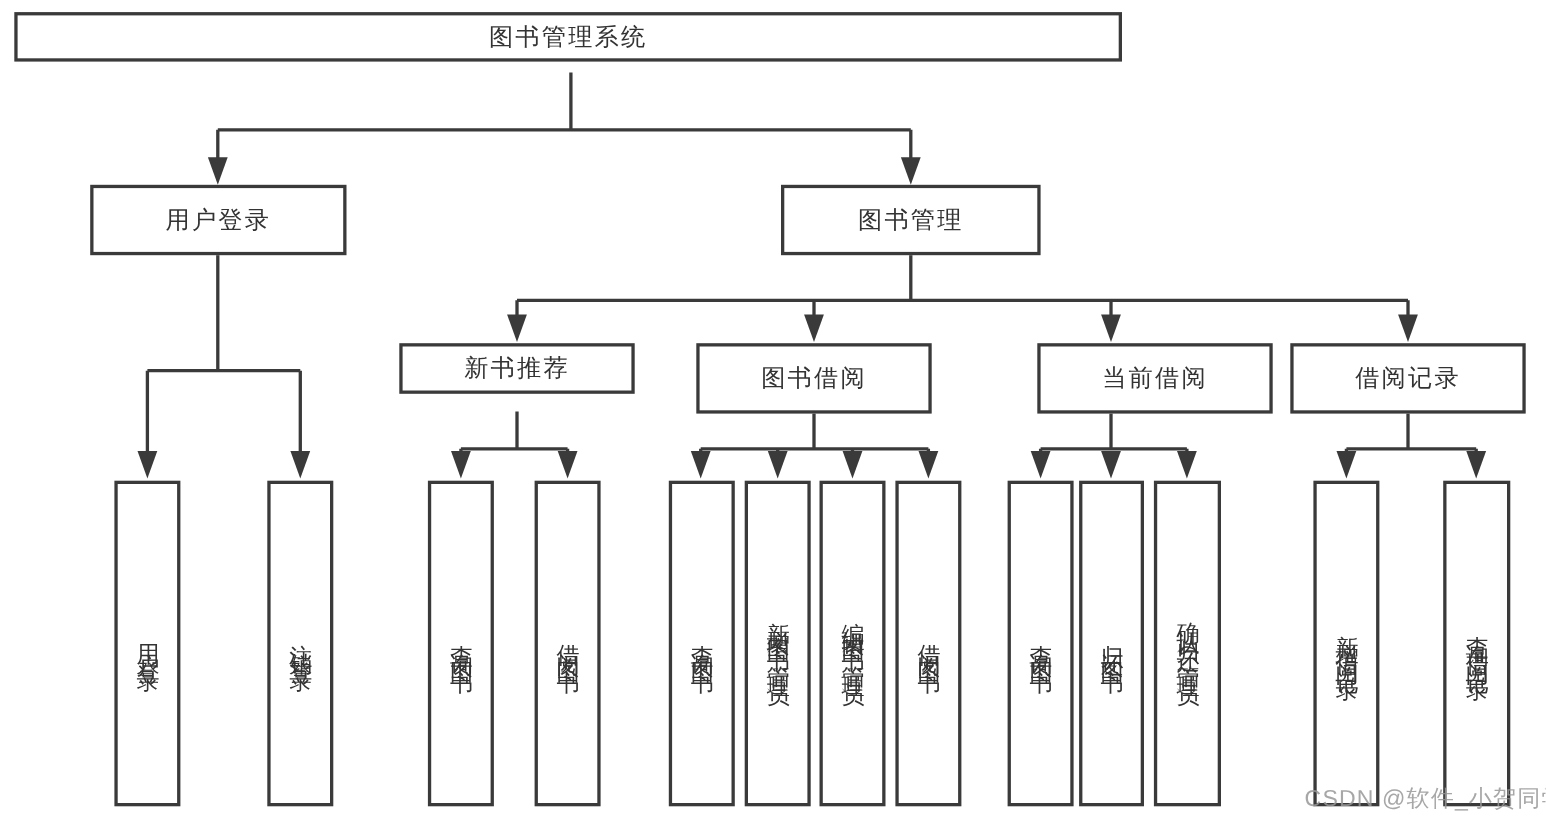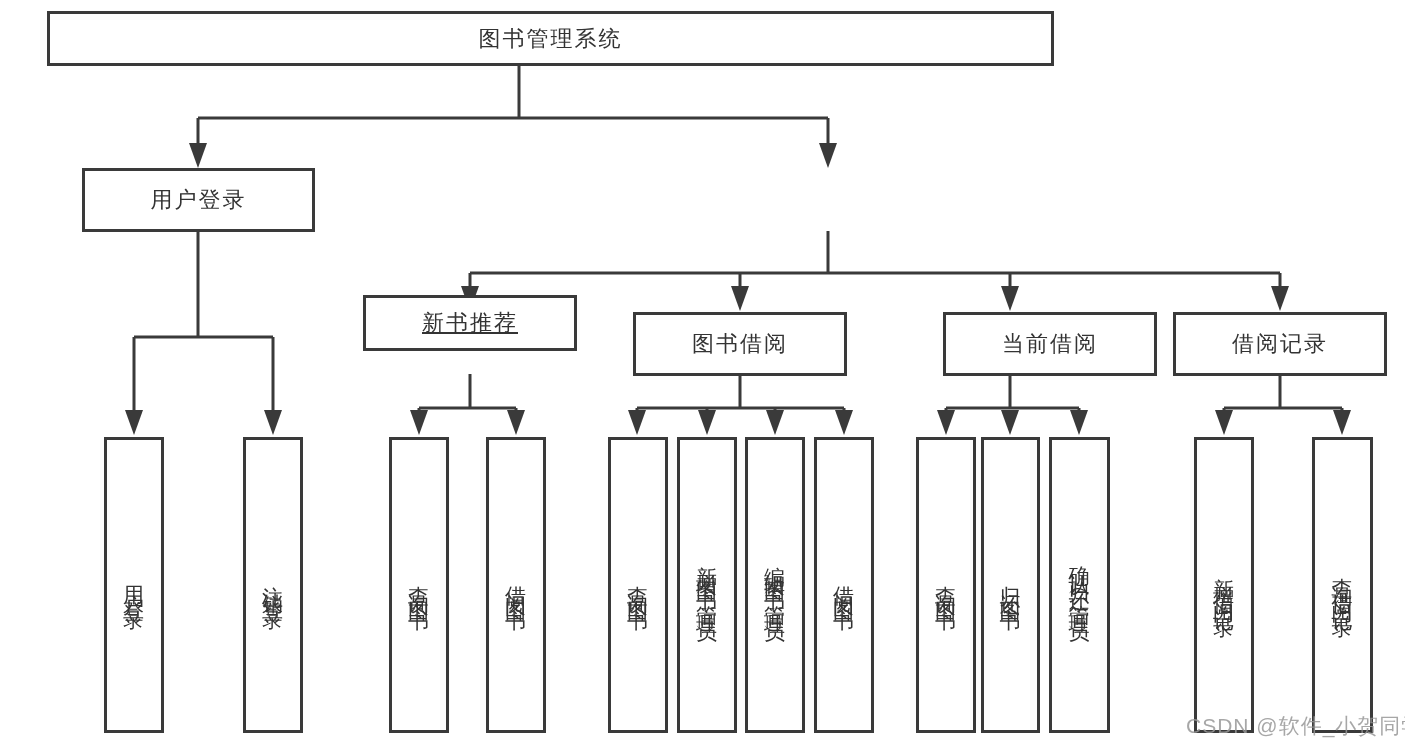--- a/index.html
+++ b/index.html
@@ -95,25 +95,26 @@
       <polygon points="766,410 784,410 775,435"></polygon>
       <polygon points="835,410 853,410 844,435"></polygon>
       <polygon points="937,410 955,410 946,435"></polygon>
       <polygon points="1001,410 1019,410 1010,435"></polygon>
       <polygon points="1070,410 1088,410 1079,435"></polygon>
       <polygon points="1215,410 1233,410 1224,435"></polygon>
       <polygon points="1333,410 1351,410 1342,435"></polygon>
     </g>
   </svg>
 
-  <div class="box h" style="left:13px; top:11px; width:1007px; height:55px;margin-left:34px;">图书管理系统</div>
+  <div class="box h" style="left:13px; top:11px; width:1007px; height:45px;">图书管理系统</div>
 
   <div class="box h" style="left:82px; top:168px; width:233px; height:64px;">用户登录</div>
+  <div class="box h" style="left:710px; top:168px; width:236px; height:64px;">图书管理</div>
 
-  <div class="box h" style="left:363px; top:295px; width:214px; height:56px;text-decoration:underline;">新书推荐</div>
+  <div class="box h" style="left:363px; top:312px; width:214px; height:46px;">新书推荐</div>
   <div class="box h" style="left:633px; top:312px; width:214px; height:64px;">图书借阅</div>
   <div class="box h" style="left:903px; top:312px; width:214px; height:64px;margin-left:40px;">当前借阅</div>
   <div class="box h" style="left:1173px; top:312px; width:214px; height:64px;">借阅记录</div>
 
   <div class="box v" style="left:104px; top:437px; width:60px; height:296px;">用户登录</div>
   <div class="box v" style="left:243px; top:437px; width:60px; height:296px;">注销登录</div>
 
   <div class="box v" style="left:389px; top:437px; width:60px; height:296px;">查询图书</div>
   <div class="box v" style="left:486px; top:437px; width:60px; height:296px;">借阅图书</div>
 

